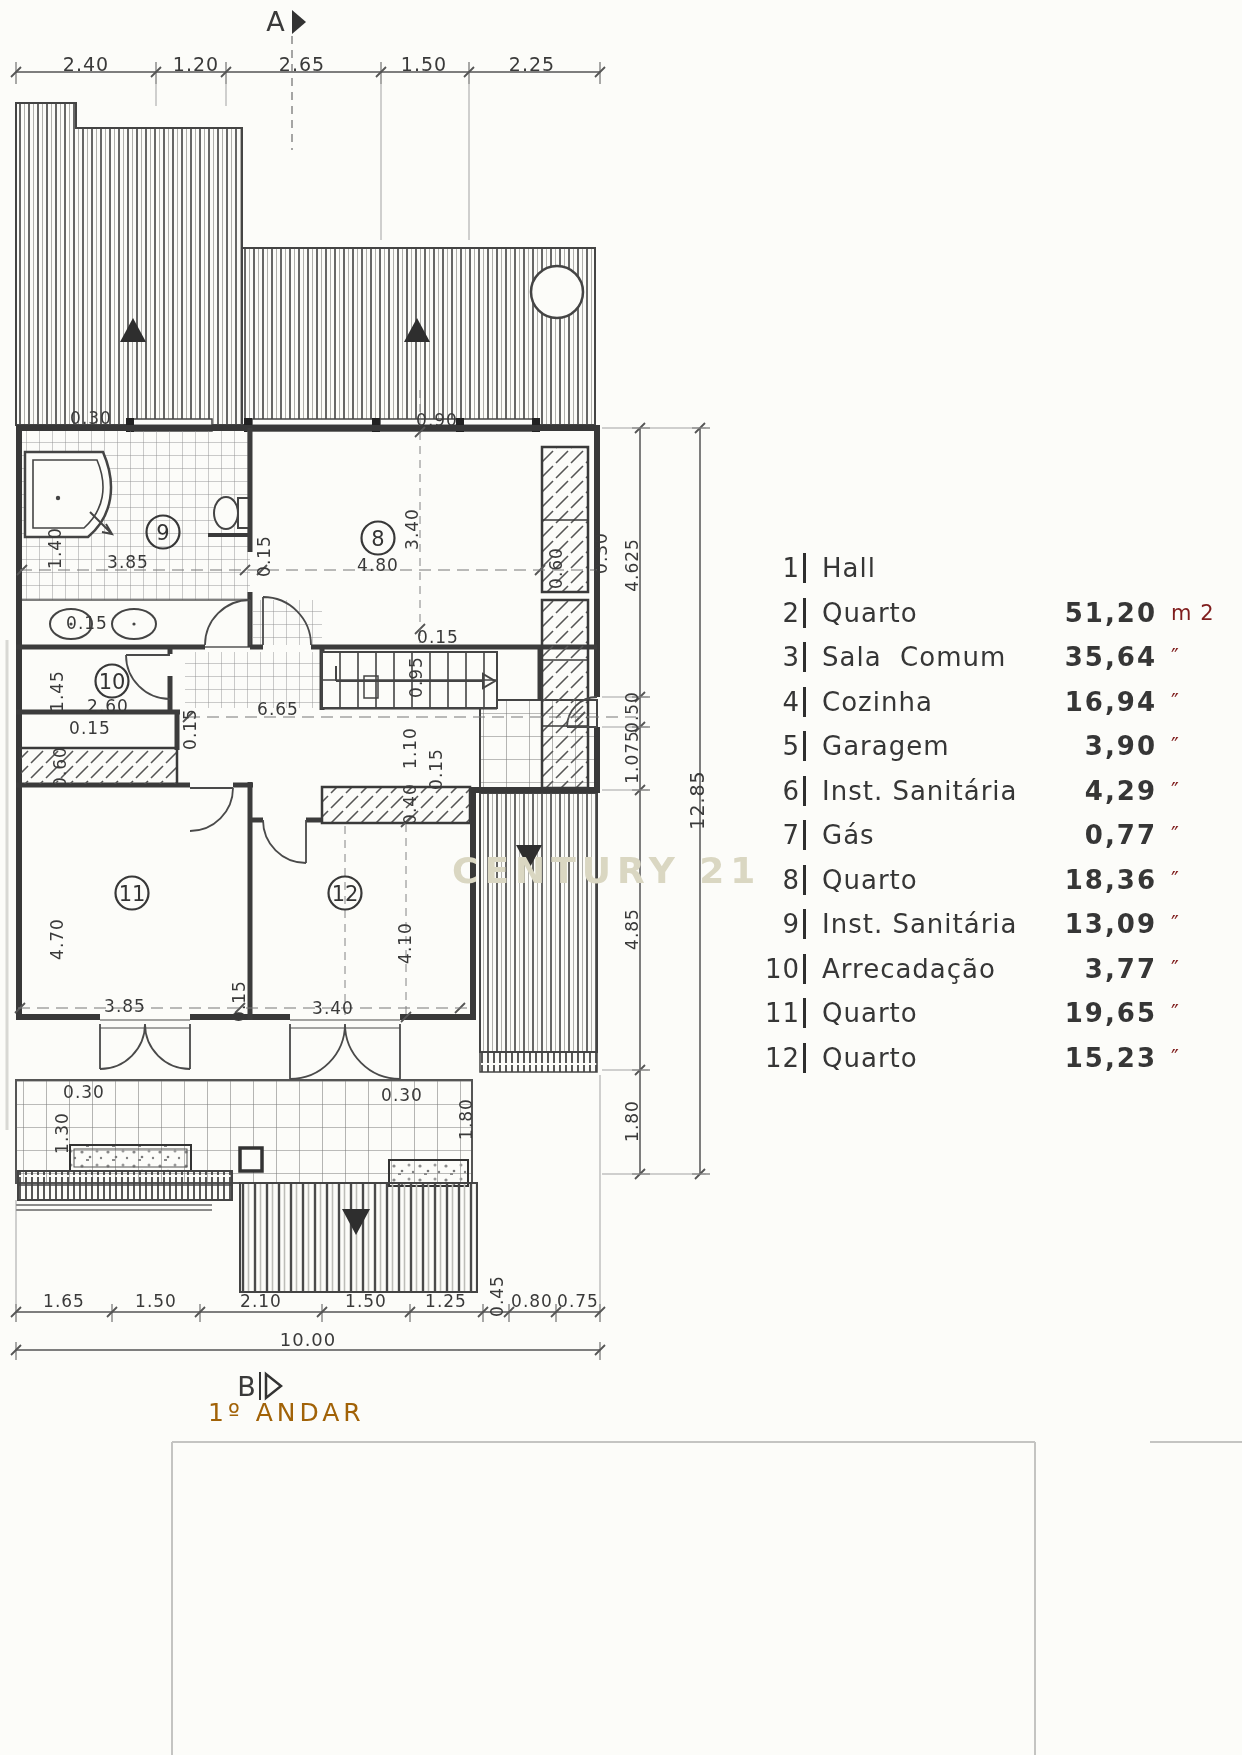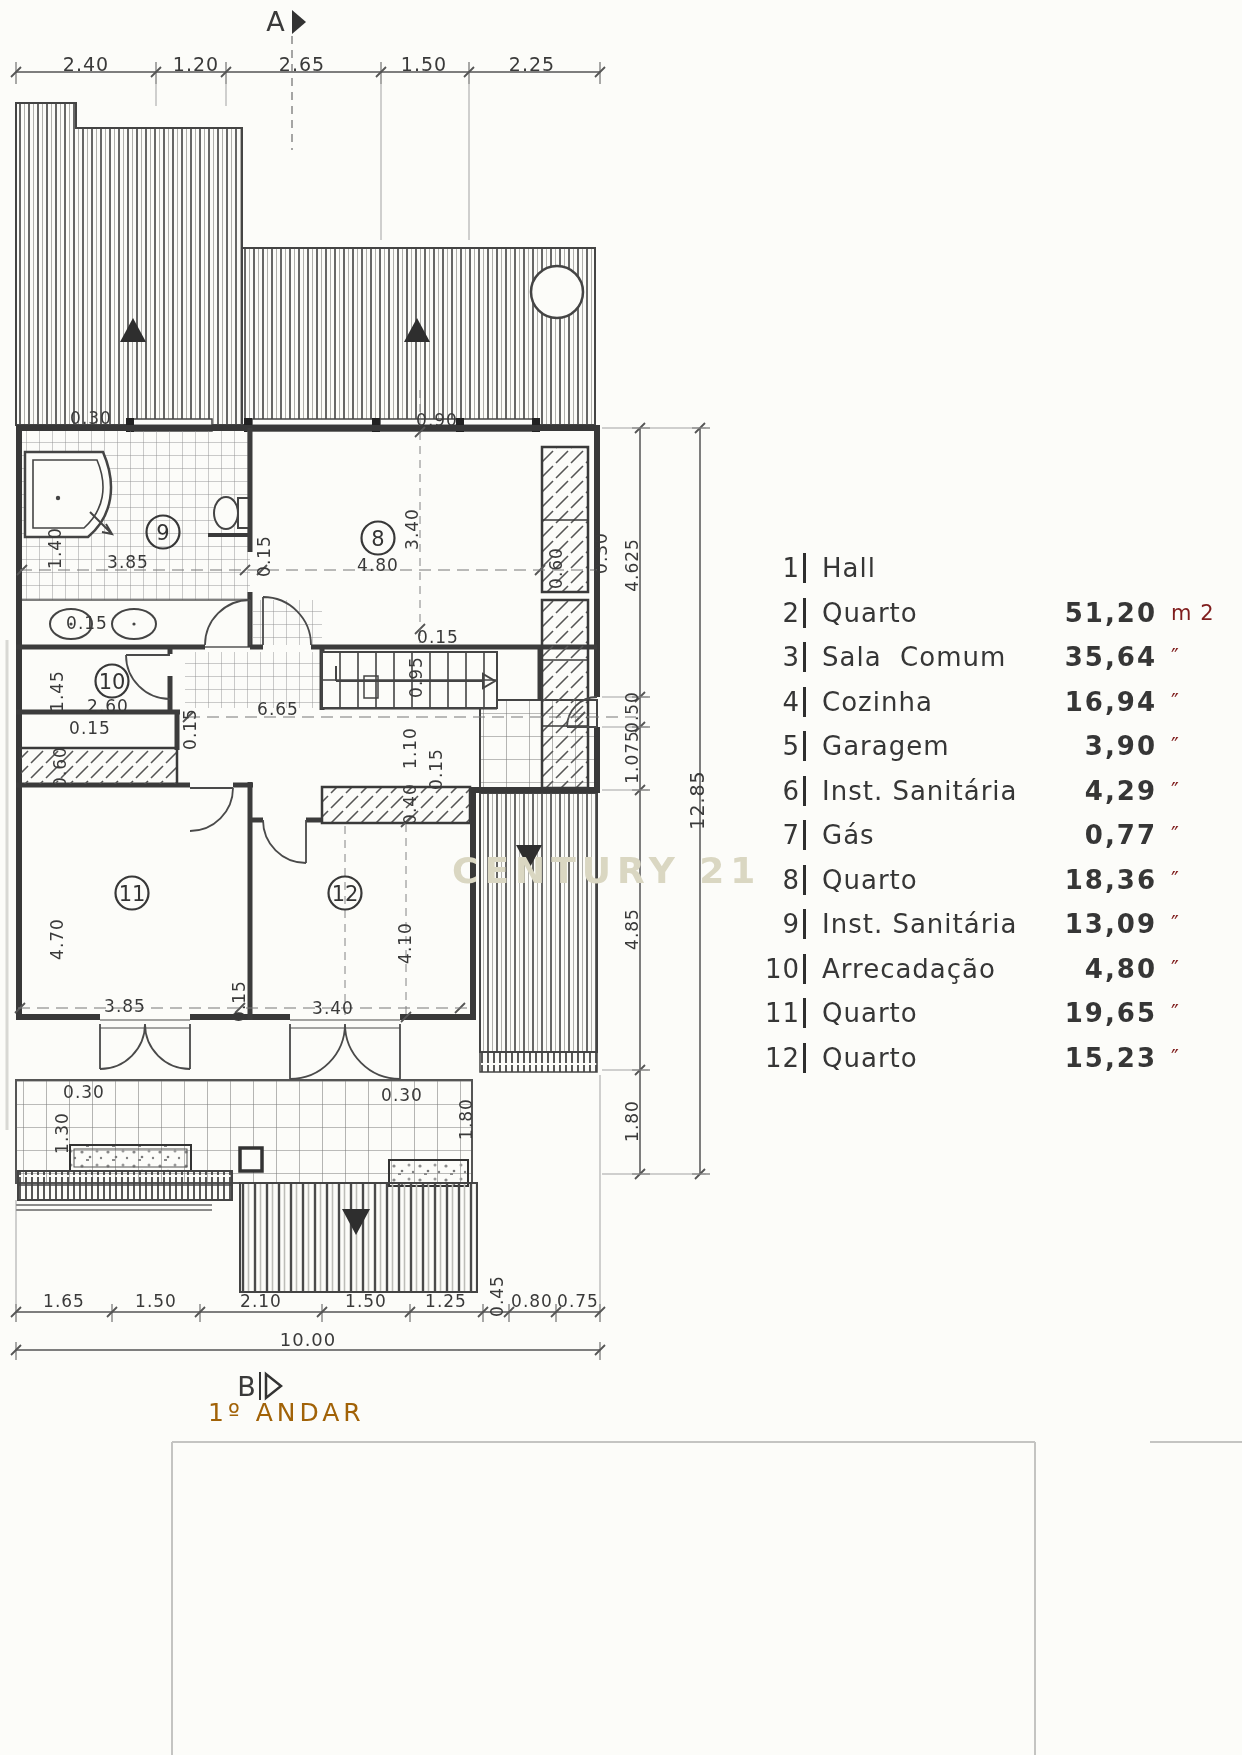--- a/index.html
+++ b/index.html
@@ -335,21 +335,21 @@
   </div>
   <div class="lrow">
     <span class="lnum">9</span>
     <span class="lname">Inst. Sanitária</span>
     <span class="larea">13,09</span>
     <span class="lunit">″</span>
   </div>
   <div class="lrow">
     <span class="lnum">10</span>
     <span class="lname">Arrecadação</span>
-    <span class="larea">4,80</span>
+    <span class="larea">3,77</span>
     <span class="lunit">″</span>
   </div>
   <div class="lrow">
     <span class="lnum">11</span>
     <span class="lname">Quarto</span>
     <span class="larea">19,65</span>
     <span class="lunit">″</span>
   </div>
   <div class="lrow">
     <span class="lnum">12</span>

